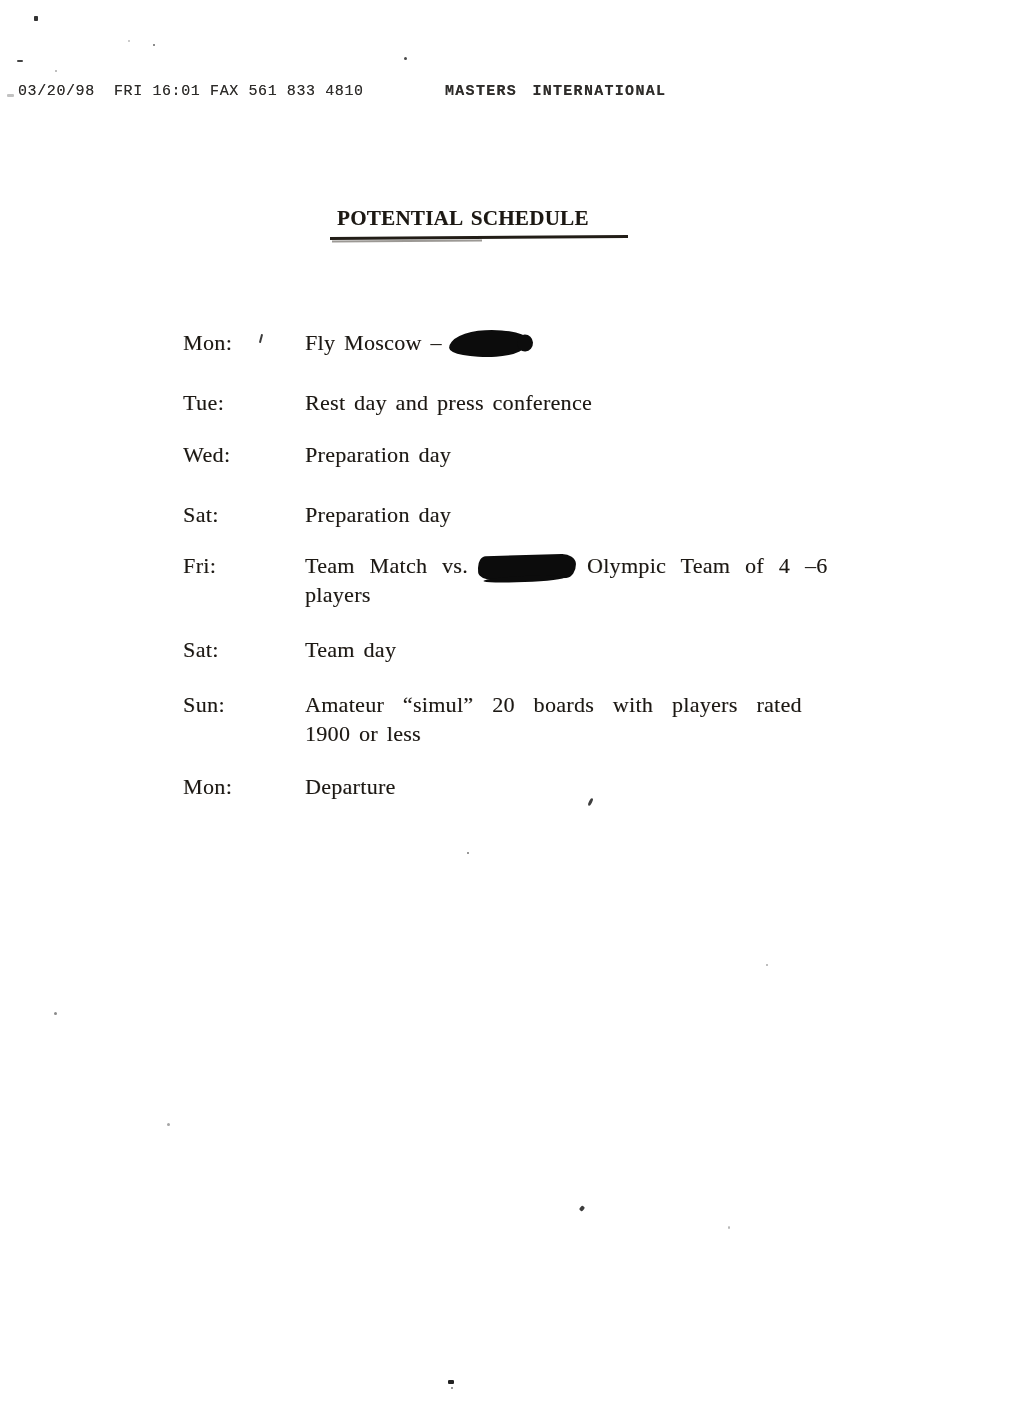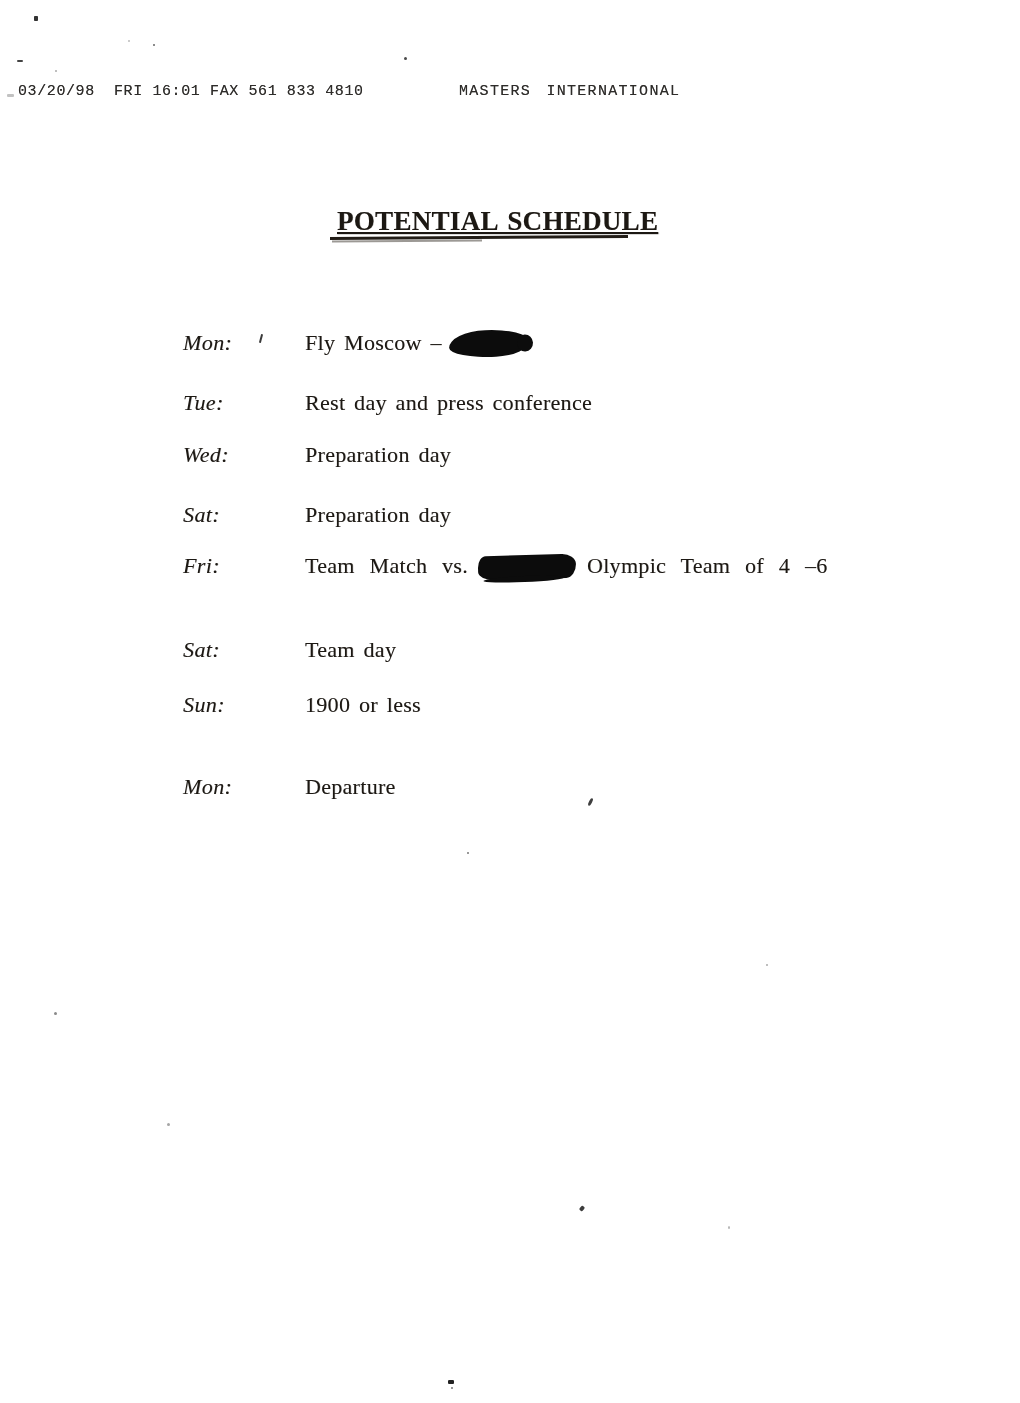--- a/index.html
+++ b/index.html
@@ -7,42 +7,40 @@
     position:relative;width:830px;height:1403px;background:#ffffff;
     overflow:hidden;font-family:"Liberation Serif",serif;color:#1c1813;
   }
   
   .fax-header{
     position:absolute;top:83px;left:0;width:100%;height:22px;
     font-family:"Liberation Mono",monospace;font-size:15px;color:#2e2c2a;
     text-shadow:0 0 0.6px rgba(46,44,42,.65);
   }
   .fax-ts{position:absolute;left:18px;letter-spacing:0.6px;white-space:pre;}
-  .fax-sender{position:absolute;left:459px;letter-spacing:1.3px;word-spacing:5px;}
+  .fax-sender{position:absolute;left:445px;letter-spacing:1.3px;word-spacing:5px;font-weight:bold;}
   .fax-num{position:absolute;left:888px;letter-spacing:1.5px;padding-left:36px;}
   .fax-page-icon{
     display:inline-block;width:11px;height:13px;border:2px solid #2b2b2b;
     background:repeating-linear-gradient(135deg,#2b2b2b 0 1.2px,transparent 1.2px 3.6px);
     vertical-align:-2px;margin-right:5px;
   }
   
   .title{
-    position:absolute;left:337px;top:206px;font-size:27px;font-weight:bold;
+    position:absolute;left:337px;top:206px;font-size:21px;font-weight:bold;
     letter-spacing:0.3px;word-spacing:3px;
     text-shadow:0.4px 0.4px 0 rgba(28,24,19,.4);
-    text-decoration:underline;
   }
   .title-underline{position:absolute;left:330px;top:236px;width:298px;height:3px;background:#221d17;transform:rotate(-0.35deg);}
   .title-underline2{position:absolute;left:332px;top:240px;width:150px;height:2px;background:#3a342c;opacity:.5;transform:rotate(-0.4deg);}
   
   .row{position:absolute;left:0;width:100%;font-size:22px;line-height:29px;}
   .day{
     position:absolute;left:183px;letter-spacing:0.4px;
     text-shadow:0.4px 0.3px 0 rgba(28,24,19,.35);
-    font-style:italic;
   }
   .act{
     position:absolute;left:305px;width:562px;letter-spacing:0.3px;word-spacing:3px;
     text-shadow:0.4px 0.3px 0 rgba(28,24,19,.35);
   }
   .line{display:block;}
   .l1-fri{word-spacing:9px;}
   .l1-sun{word-spacing:13px;}
   
   .redaction{display:inline-block;background:#0c0c0c;position:relative;}
@@ -94,31 +92,33 @@
 
   <div class="row" style="top:500px">
     <span class="day">Sat:</span>
     <span class="act">Preparation day</span>
   </div>
 
   <div class="row" style="top:551px">
     <span class="day">Fri:</span>
     <span class="act">
       <span class="line l1-fri"><span>Team Match vs.</span><span class="redaction red-fri"></span><span>Olympic Team of 4 –6</span></span>
+      <span class="line">players</span>
     </span>
   </div>
 
   <div class="row" style="top:635px">
     <span class="day">Sat:</span>
     <span class="act">Team day</span>
   </div>
 
   <div class="row" style="top:690px">
     <span class="day">Sun:</span>
     <span class="act">
+      <span class="line l1-sun">Amateur “simul” 20 boards with players rated</span>
       <span class="line">1900 or less</span>
     </span>
   </div>
 
   <div class="row" style="top:772px">
     <span class="day">Mon:</span>
     <span class="act">Departure</span>
   </div>
 
   <div class="edge-line"></div>

